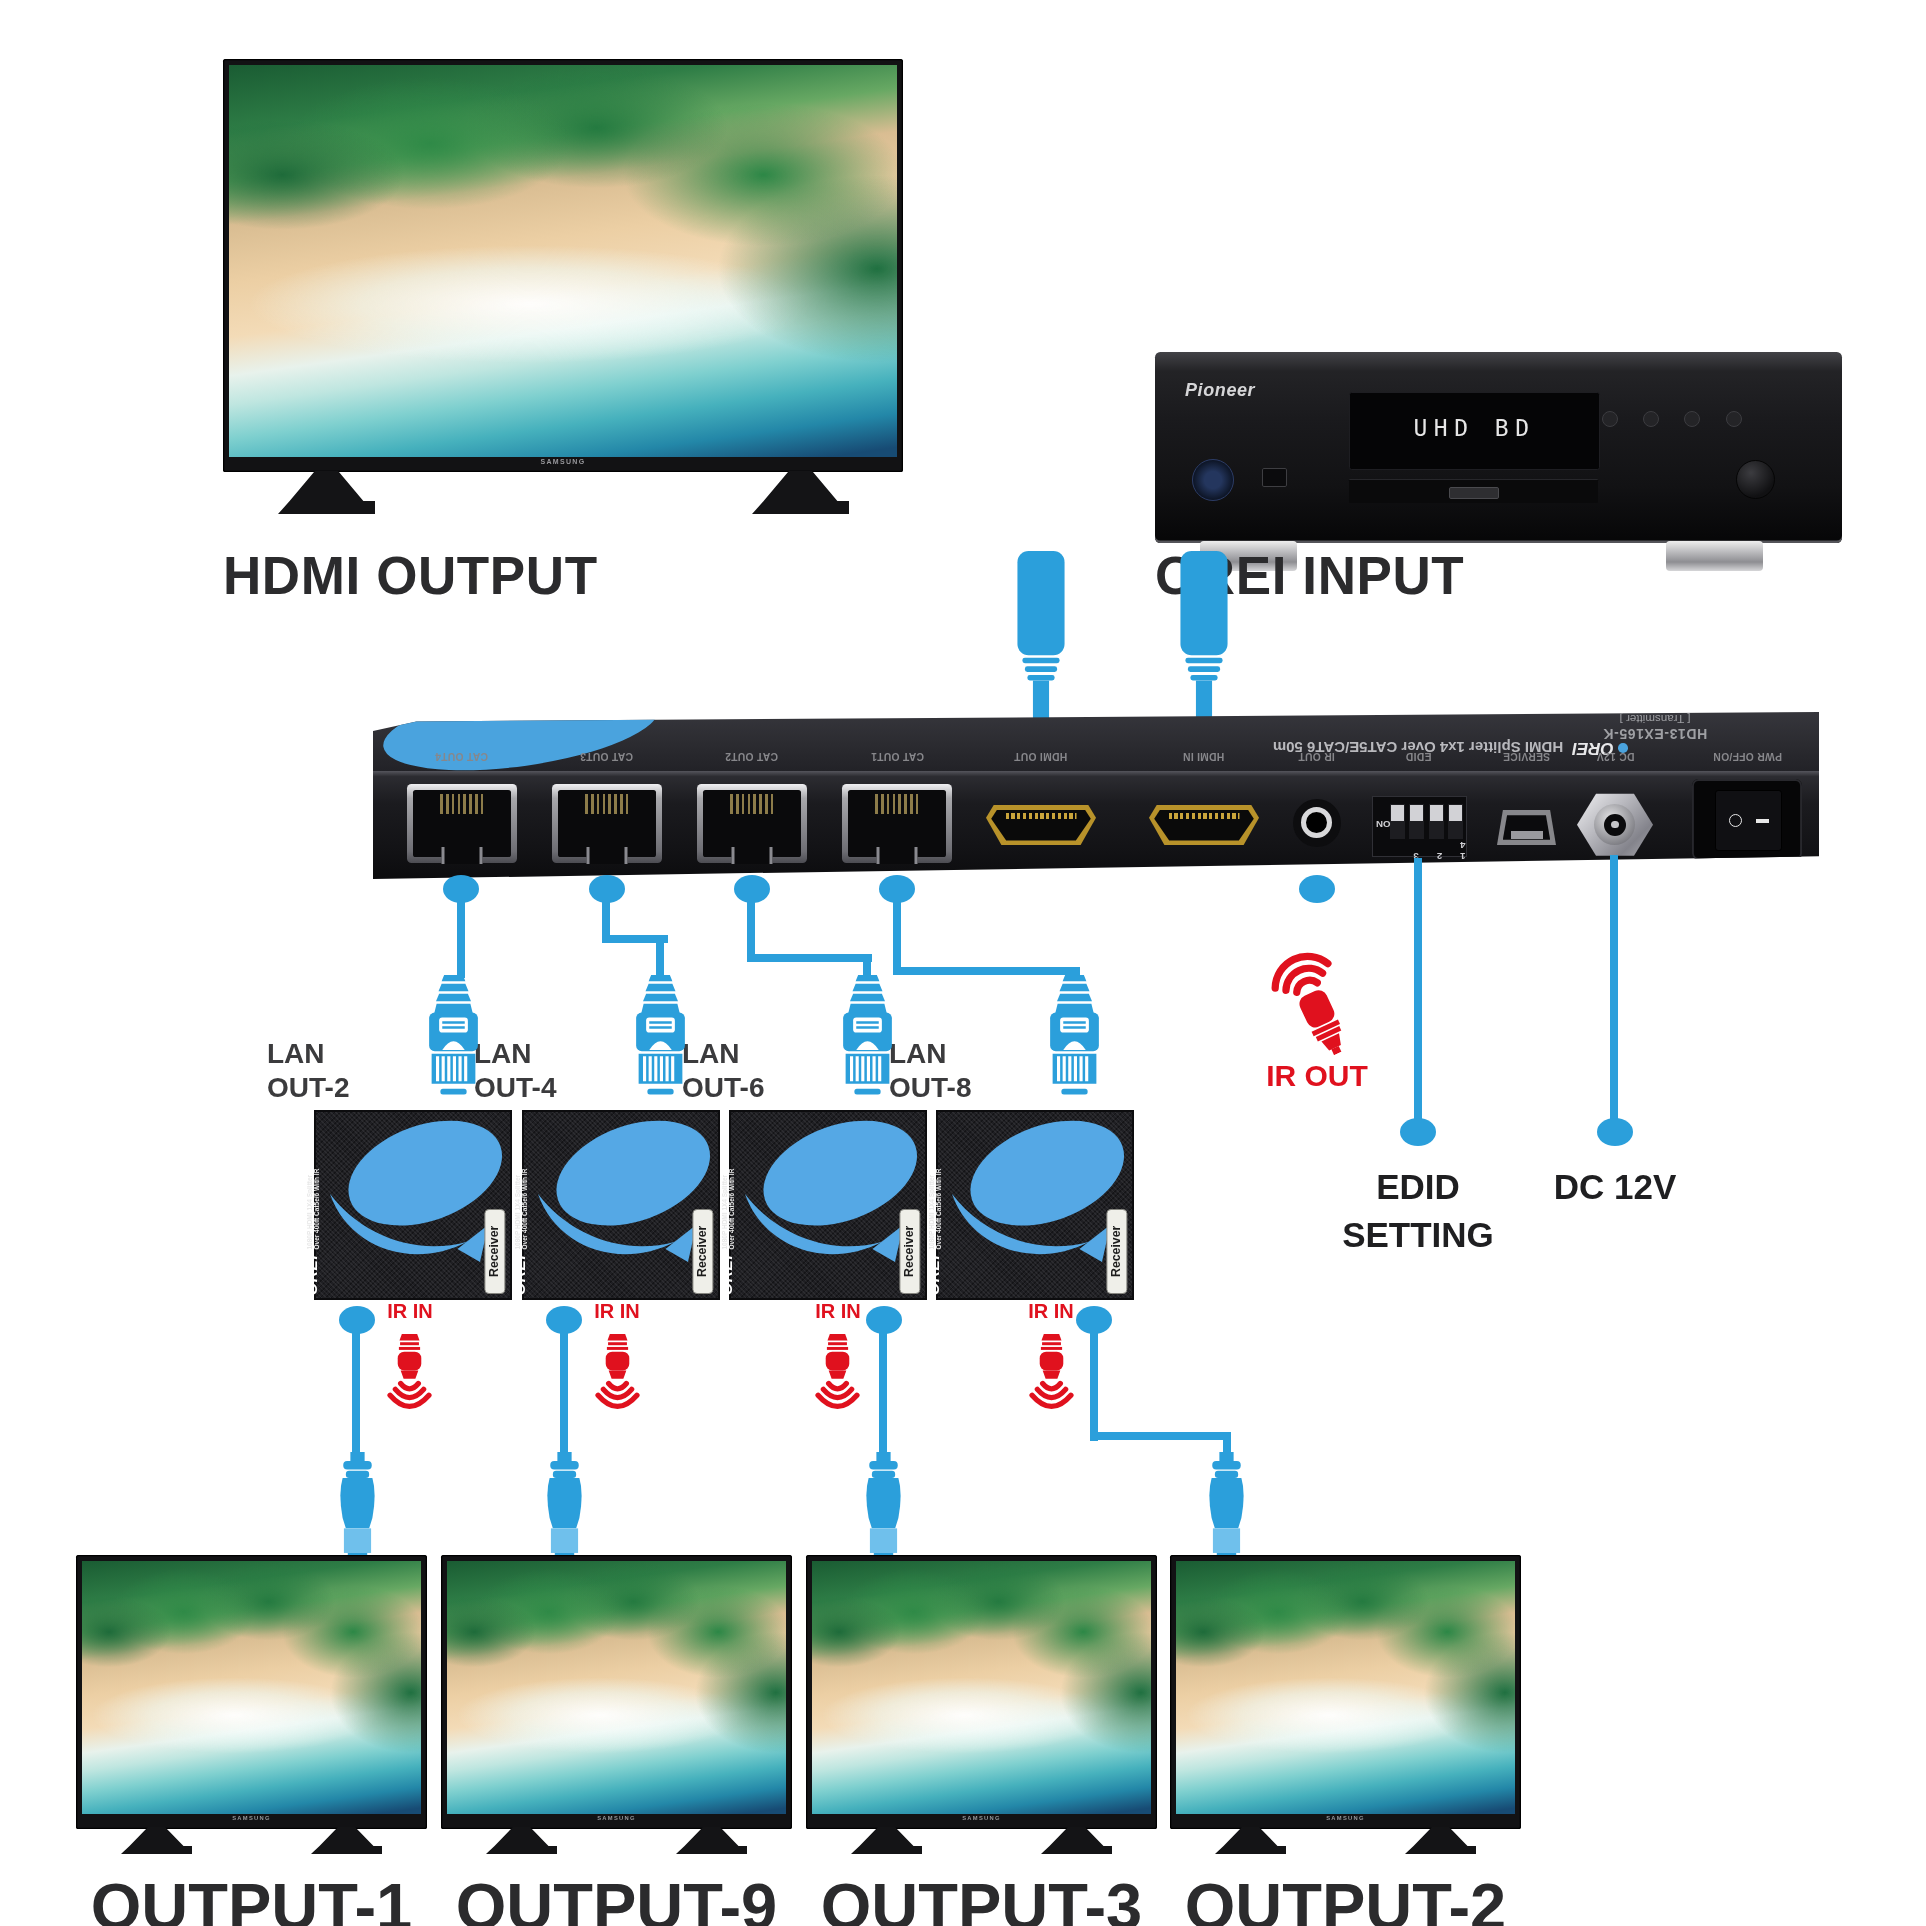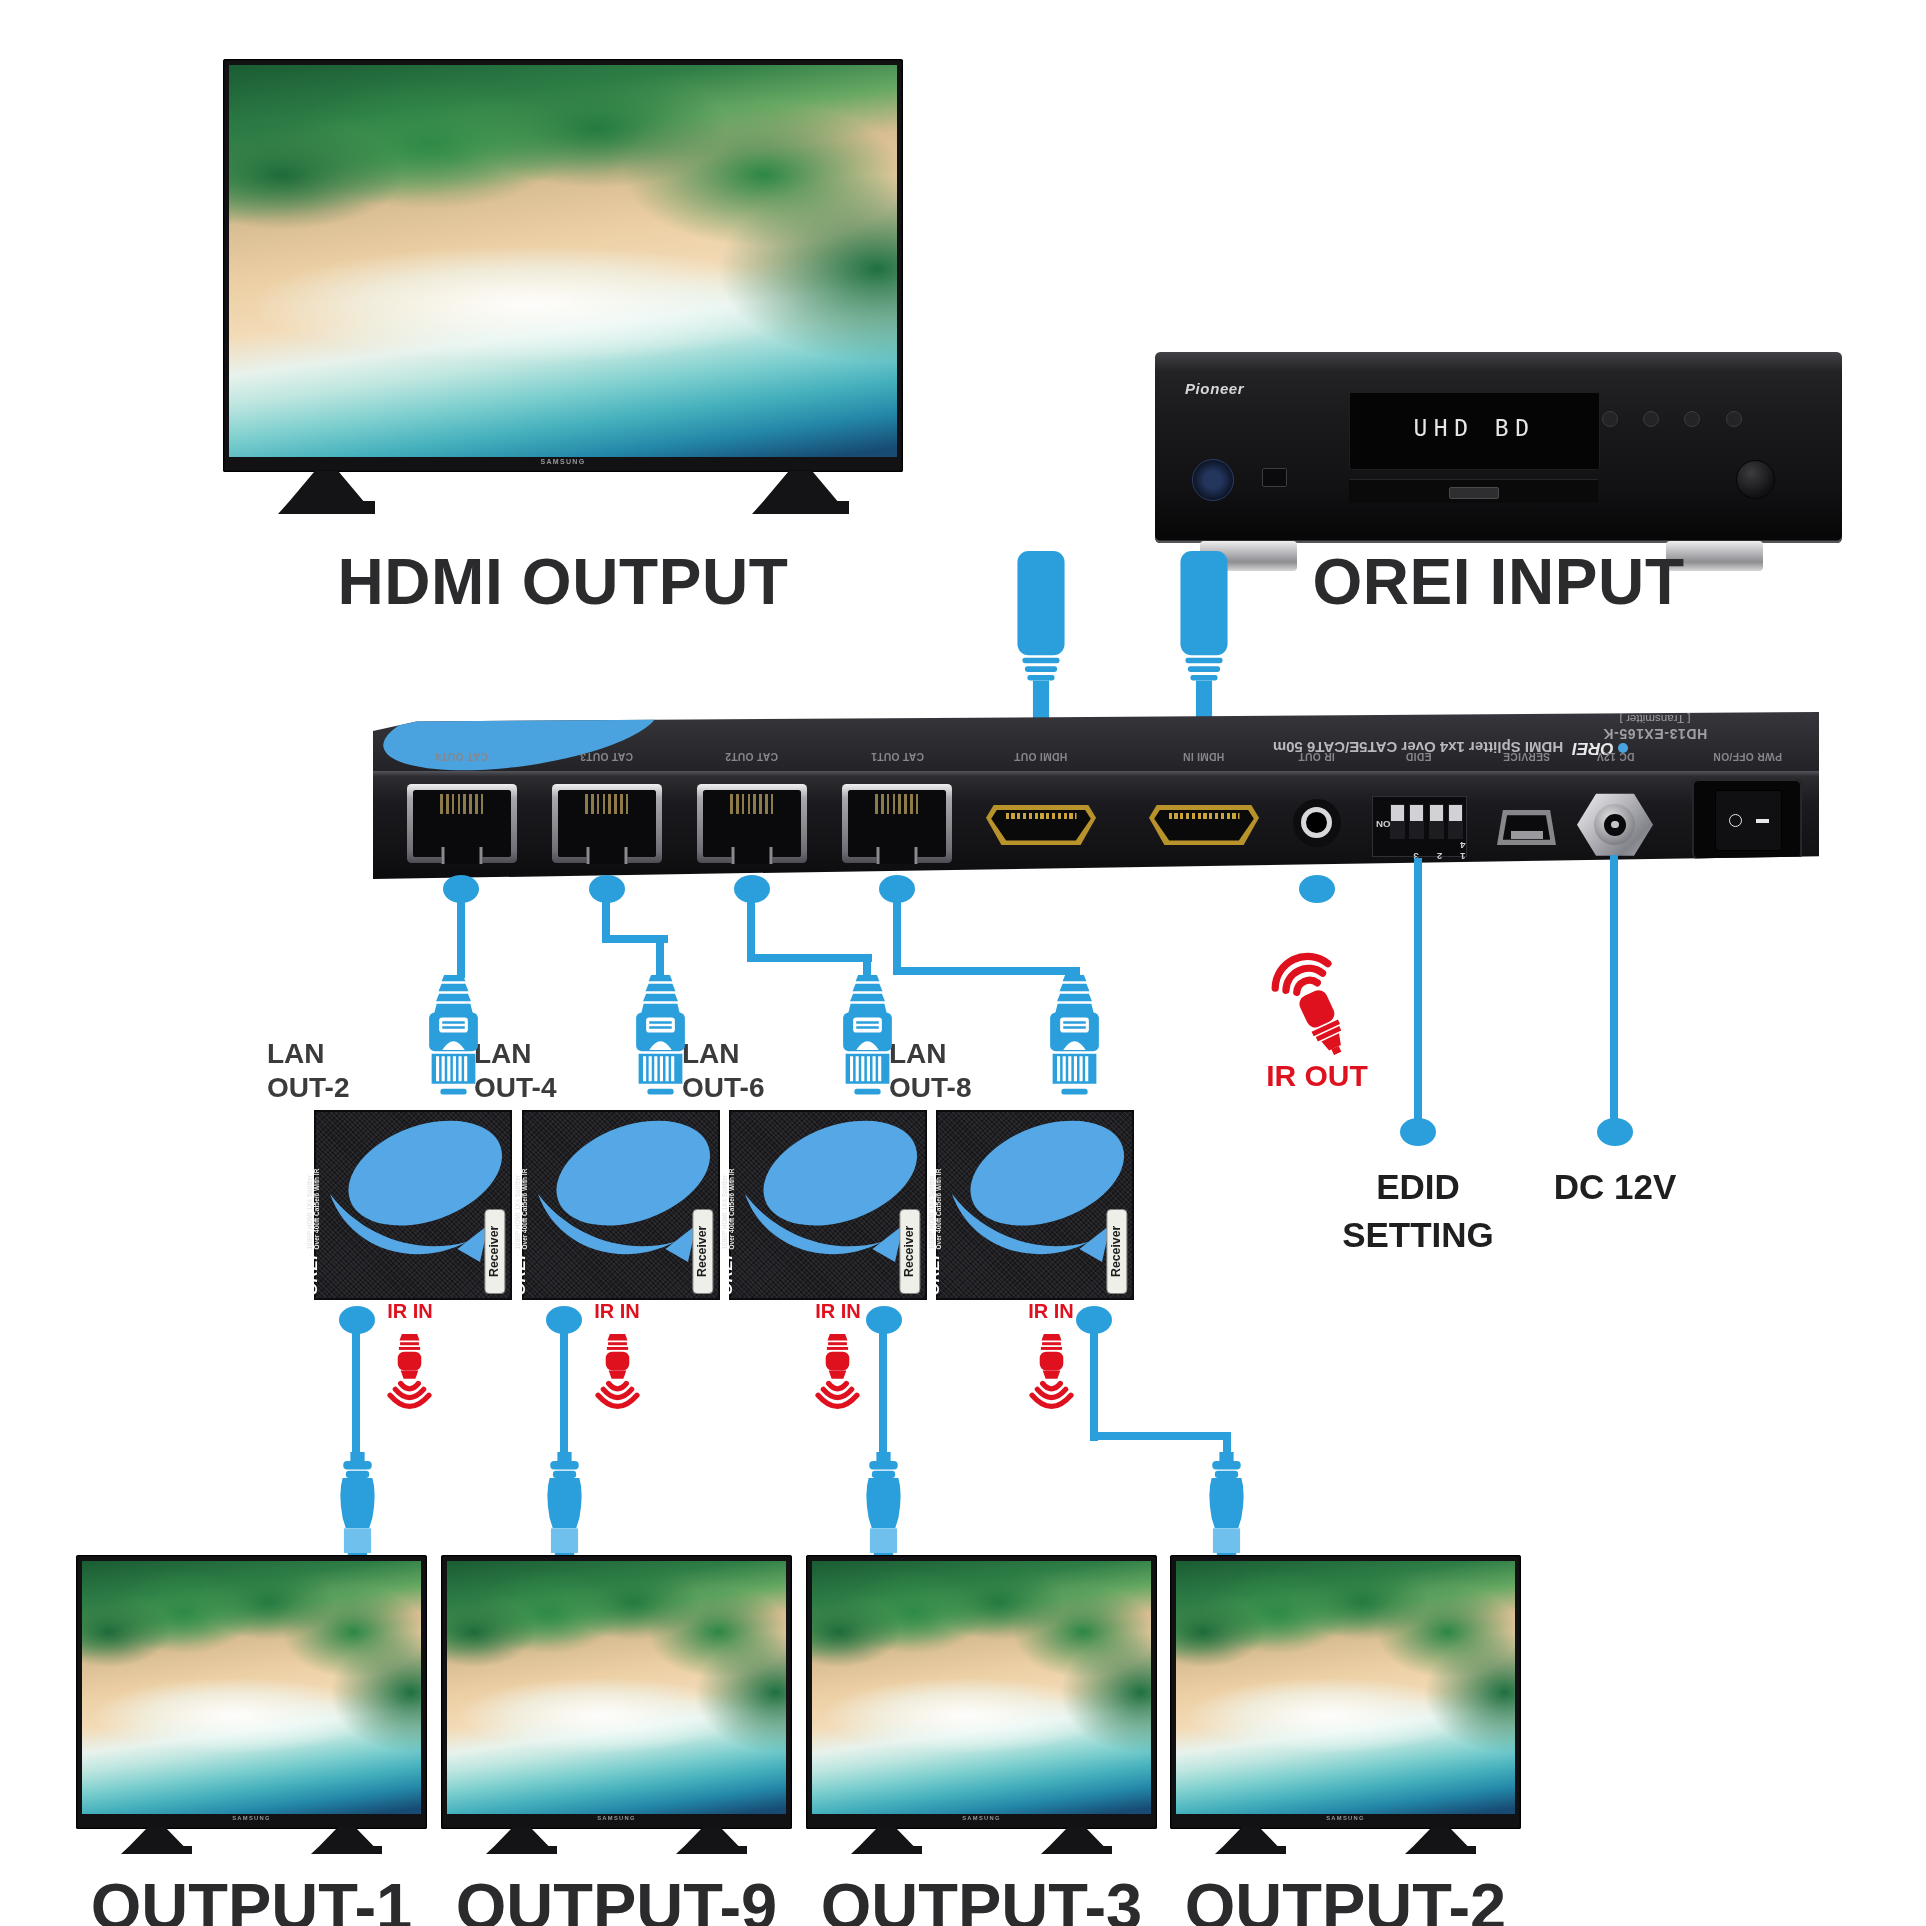--- a/index.html
+++ b/index.html
@@ -13,22 +13,22 @@
   #canvas{position:relative;width:1926px;height:1926px;background:#ffffff;overflow:hidden;
           font-family:"Liberation Sans", sans-serif;}
   .abs{position:absolute;}
 
   
   .dot{position:absolute;width:36px;height:28px;border-radius:50%;background:var(--blue);}
   .vline{position:absolute;width:8.4px;background:var(--blue);}
   .hline{position:absolute;height:8.4px;background:var(--blue);}
 
   
-  .bigcap{position:absolute;text-align:center;font-weight:800;color:var(--ink);
-          font-size:64px;letter-spacing:0.6px;}
+  .bigcap{position:absolute;text-align:left;font-weight:800;color:var(--ink);
+          font-size:53px;letter-spacing:0.6px;}
   .outcap{position:absolute;text-align:center;font-weight:800;color:var(--ink);font-size:65px;}
   .midcap{position:absolute;text-align:center;font-weight:800;color:#1F1F21;font-size:35px;line-height:48px;}
   .lancap{position:absolute;text-align:left;font-weight:800;color:var(--gray-label);
           font-size:28px;line-height:34px;}
   .ircap{position:absolute;text-align:center;font-weight:700;color:var(--red);font-size:20px;}
 
   
   .tv{position:absolute;background:#121214;border-radius:2.6px;
       box-shadow:0 0 0 1.3px #000 inset;}
   .tv .screen{position:absolute;left:5.8px;top:5.8px;right:5.8px;bottom:15.5px;}
@@ -195,21 +195,21 @@
 
   <div class="tv" style="left:223px;top:59px;width:680px;height:413px;">
     <div class="screen beach"></div>
     <div class="chin" style="font-size:7px;">SAMSUNG</div>
   </div>
   <div class="foot" style="left:278px;top:471px;width:97px;height:43px;"></div>
   <div class="foot" style="left:752px;top:471px;width:97px;height:43px;"></div>
   <div class="bigcap" style="left:223px;top:545px;width:680px;">HDMI OUTPUT</div>
 
   <div class="player">
-    <div style="position:absolute;left:30px;top:28px;color:#d6d6d8;font-size:15px;font-weight:700;font-style:italic;letter-spacing:0.6px;">Pioneer</div>
+    <div style="position:absolute;left:30px;top:28px;color:#d6d6d8;font-size:18px;font-weight:700;font-style:italic;letter-spacing:0.6px;">Pioneer</div>
     <div class="pl-display">
       <div class="txt">UHD BD</div>
     </div>
     <div class="pl-tray">
       <div class="pl-badge"></div>
     </div>
     <div class="pl-knob" style="left:37px;top:107px;width:40px;height:40px;background:radial-gradient(circle at 50% 50%,#24365e 30%,#0d1526 70%);border:1.9px solid #2c3c66;"></div>
     <div style="position:absolute;left:107px;top:116px;width:23px;height:17px;background:#0b0b0d;border:1.3px solid #3e3e42;border-radius:1.9px;"></div>
     <div class="pl-btn" style="left:447px;"></div>
     <div class="pl-btn" style="left:488px;"></div>

